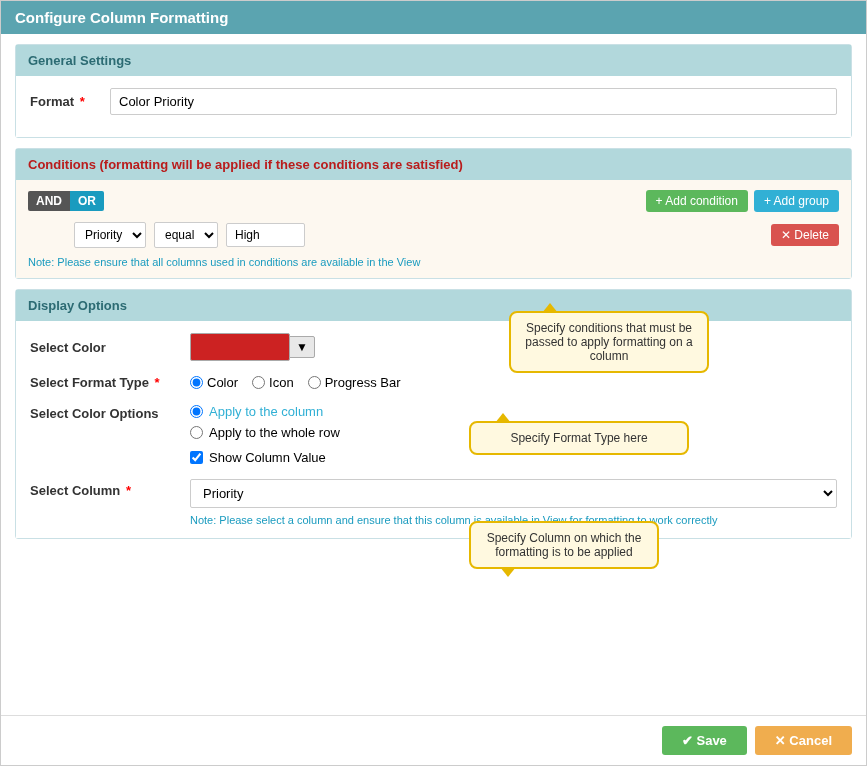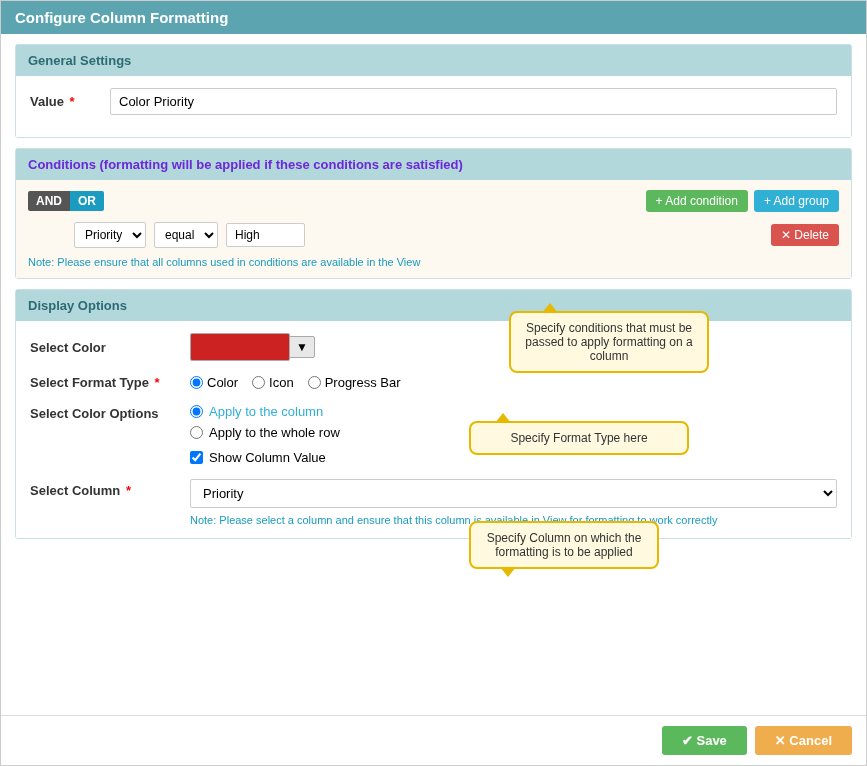--- a/index.html
+++ b/index.html
@@ -77,21 +77,21 @@
       margin: 10px 14px;
       border: 1px solid #c9e0e5;
       border-radius: 3px;
     }
 
     .conditions-header {
       background: #b2d8dc;
       padding: 8px 12px;
       font-weight: bold;
       font-size: 13px;
-      color: #6d28d9;
+      color: #b91c1c;
     }
 
     .conditions-body {
       padding: 10px 12px;
       background: #fdf8f0;
     }
 
     .conditions-toolbar {
       display: flex;
       align-items: center;
@@ -441,21 +441,21 @@
 
 <div class="dialog">
 
   <div class="dialog-title">Configure Column Formatting</div>
 
   <div class="section">
     <div class="section-header">General Settings</div>
     <div class="section-body">
       <div class="field-row">
         <div class="field-label">
-          <span>Value</span><span class="required"> *</span>
+          <span>Format</span><span class="required"> *</span>
         </div>
         <input class="text-input" type="text" value="Color Priority" style="">
       </div>
     </div>
   </div>
 
   <div class="conditions-section">
     <div class="conditions-header">Conditions (formatting will be applied if these conditions are satisfied)</div>
     <div class="conditions-body">
       <div class="conditions-toolbar">

